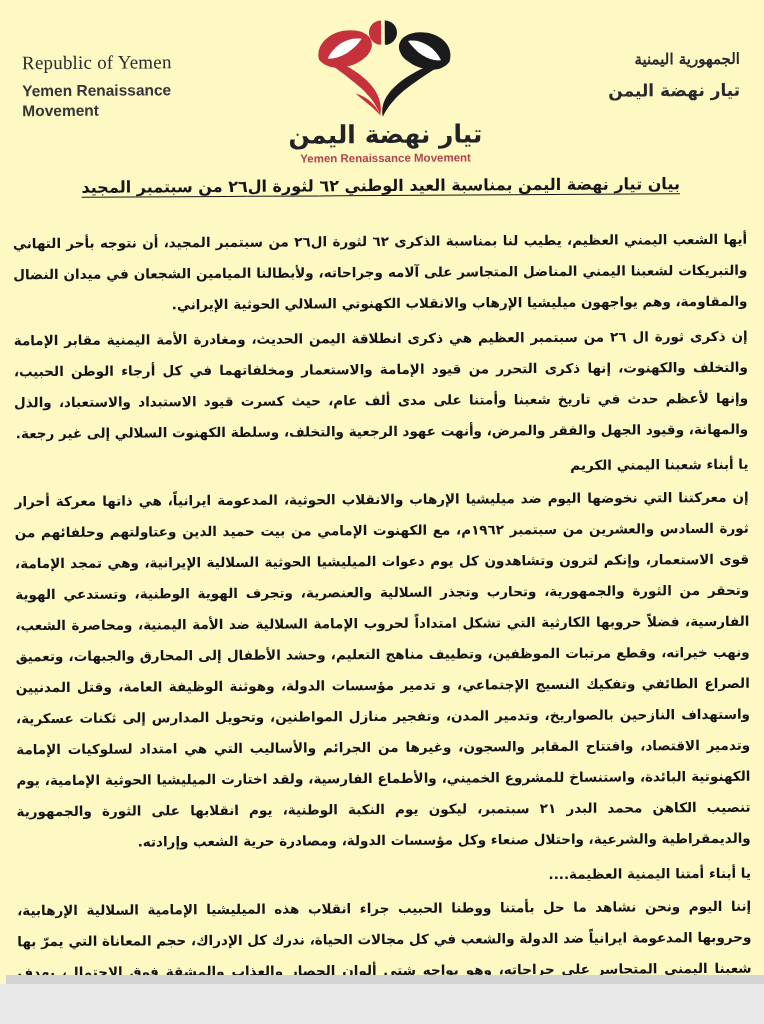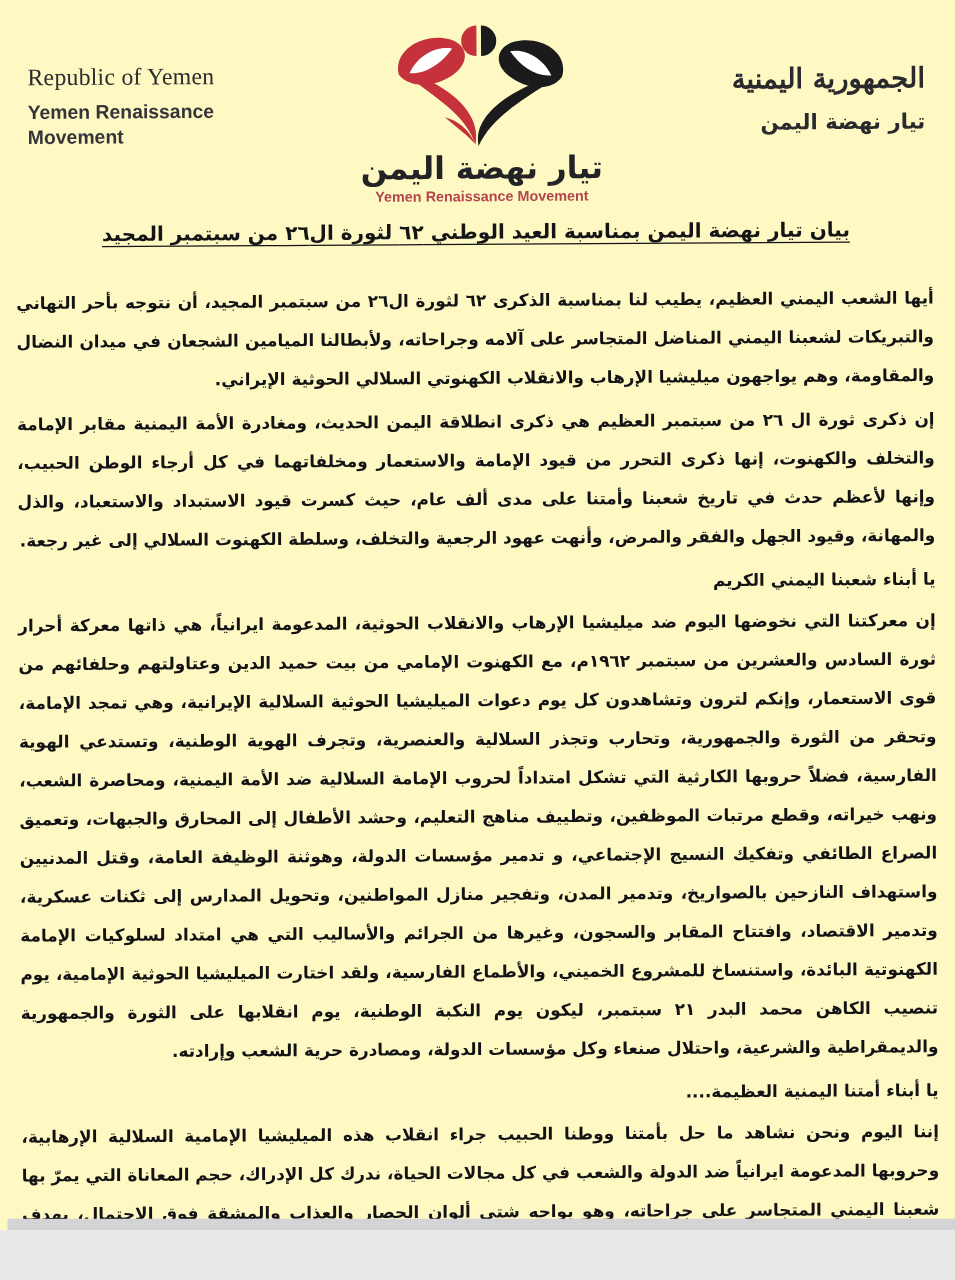--- a/index.html
+++ b/index.html
@@ -68,21 +68,21 @@
 
   .hdr-right {
     position: absolute;
     right: 22px; top: 52px;
     text-align: right;
     direction: rtl;
     color: #2a2a2e;
   }
   .hdr-right .ar1 {
     font-family: "DejaVu Serif", serif;
-    font-size: 22px;
+    font-size: 15px;
     font-weight: bold;
   }
   .hdr-right .ar2 {
     font-size: 17px;
     font-weight: bold;
     margin-top: 12px;
   }
 
   
   .doc-title {

